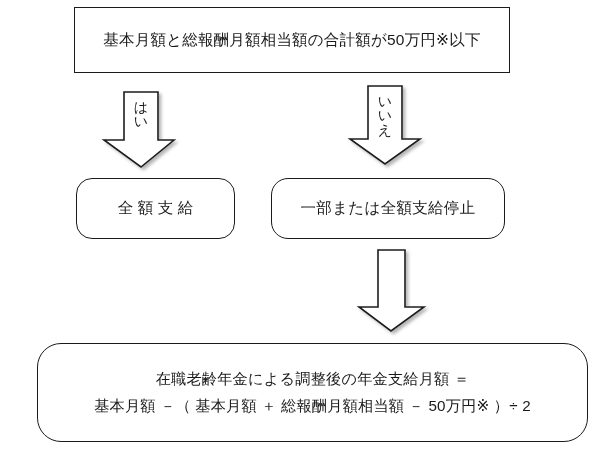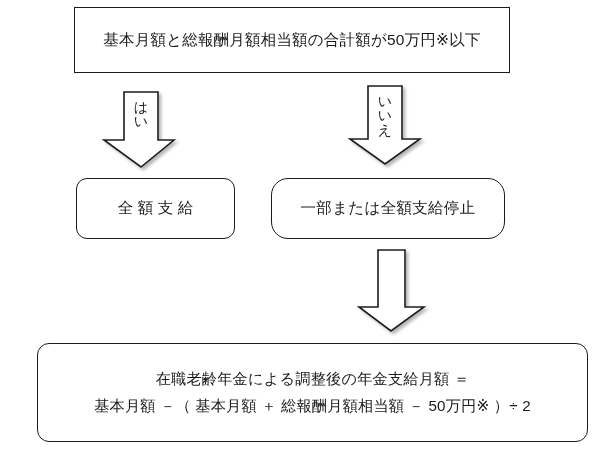--- a/index.html
+++ b/index.html
@@ -51,21 +51,21 @@
   #condition-box .node-text {
     font-size: 15.5px;
     letter-spacing: 0.2px;
   }
 
   #full-payment-box {
     left: 76px;
     top: 178px;
     width: 159px;
     height: 61px;
-    border-radius: 11px;
+    border-radius: 16px;
   }
   #full-payment-box .node-text {
     font-size: 15.5px;
     letter-spacing: 4.5px;
     text-indent: 4.5px;
   }
 
   #suspension-box {
     left: 271px;
     top: 178px;
@@ -76,21 +76,21 @@
   #suspension-box .node-text {
     font-size: 15.5px;
     letter-spacing: 0.3px;
   }
 
   #formula-box {
     left: 37px;
     top: 343px;
     width: 551px;
     height: 99px;
-    border-radius: 12px;
+    border-radius: 24px;
   }
   #formula-box .node-text {
     font-size: 15.2px;
     letter-spacing: 0.2px;
     line-height: 1.72;
   }
 
   
   .arrow-wrap {
     position: absolute;

